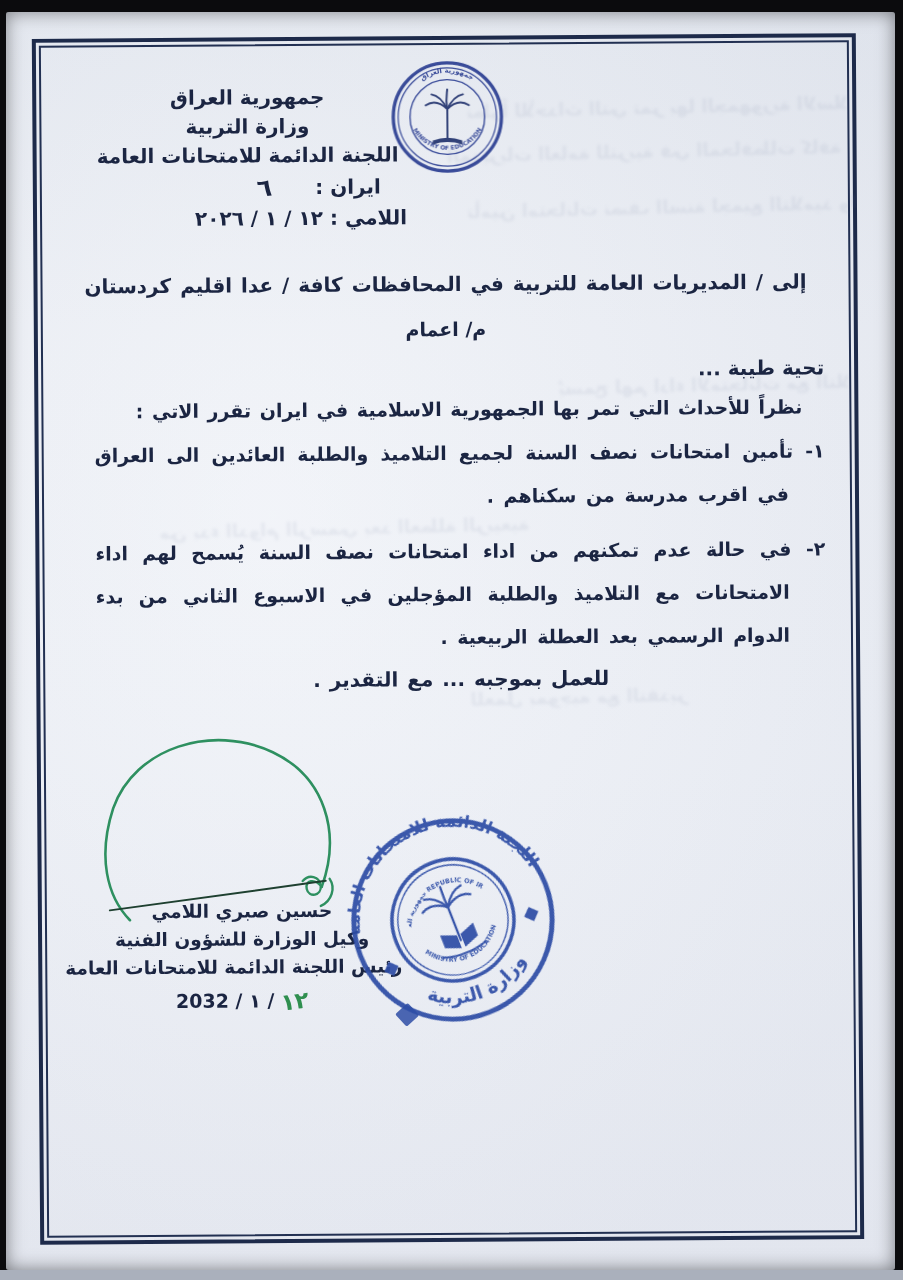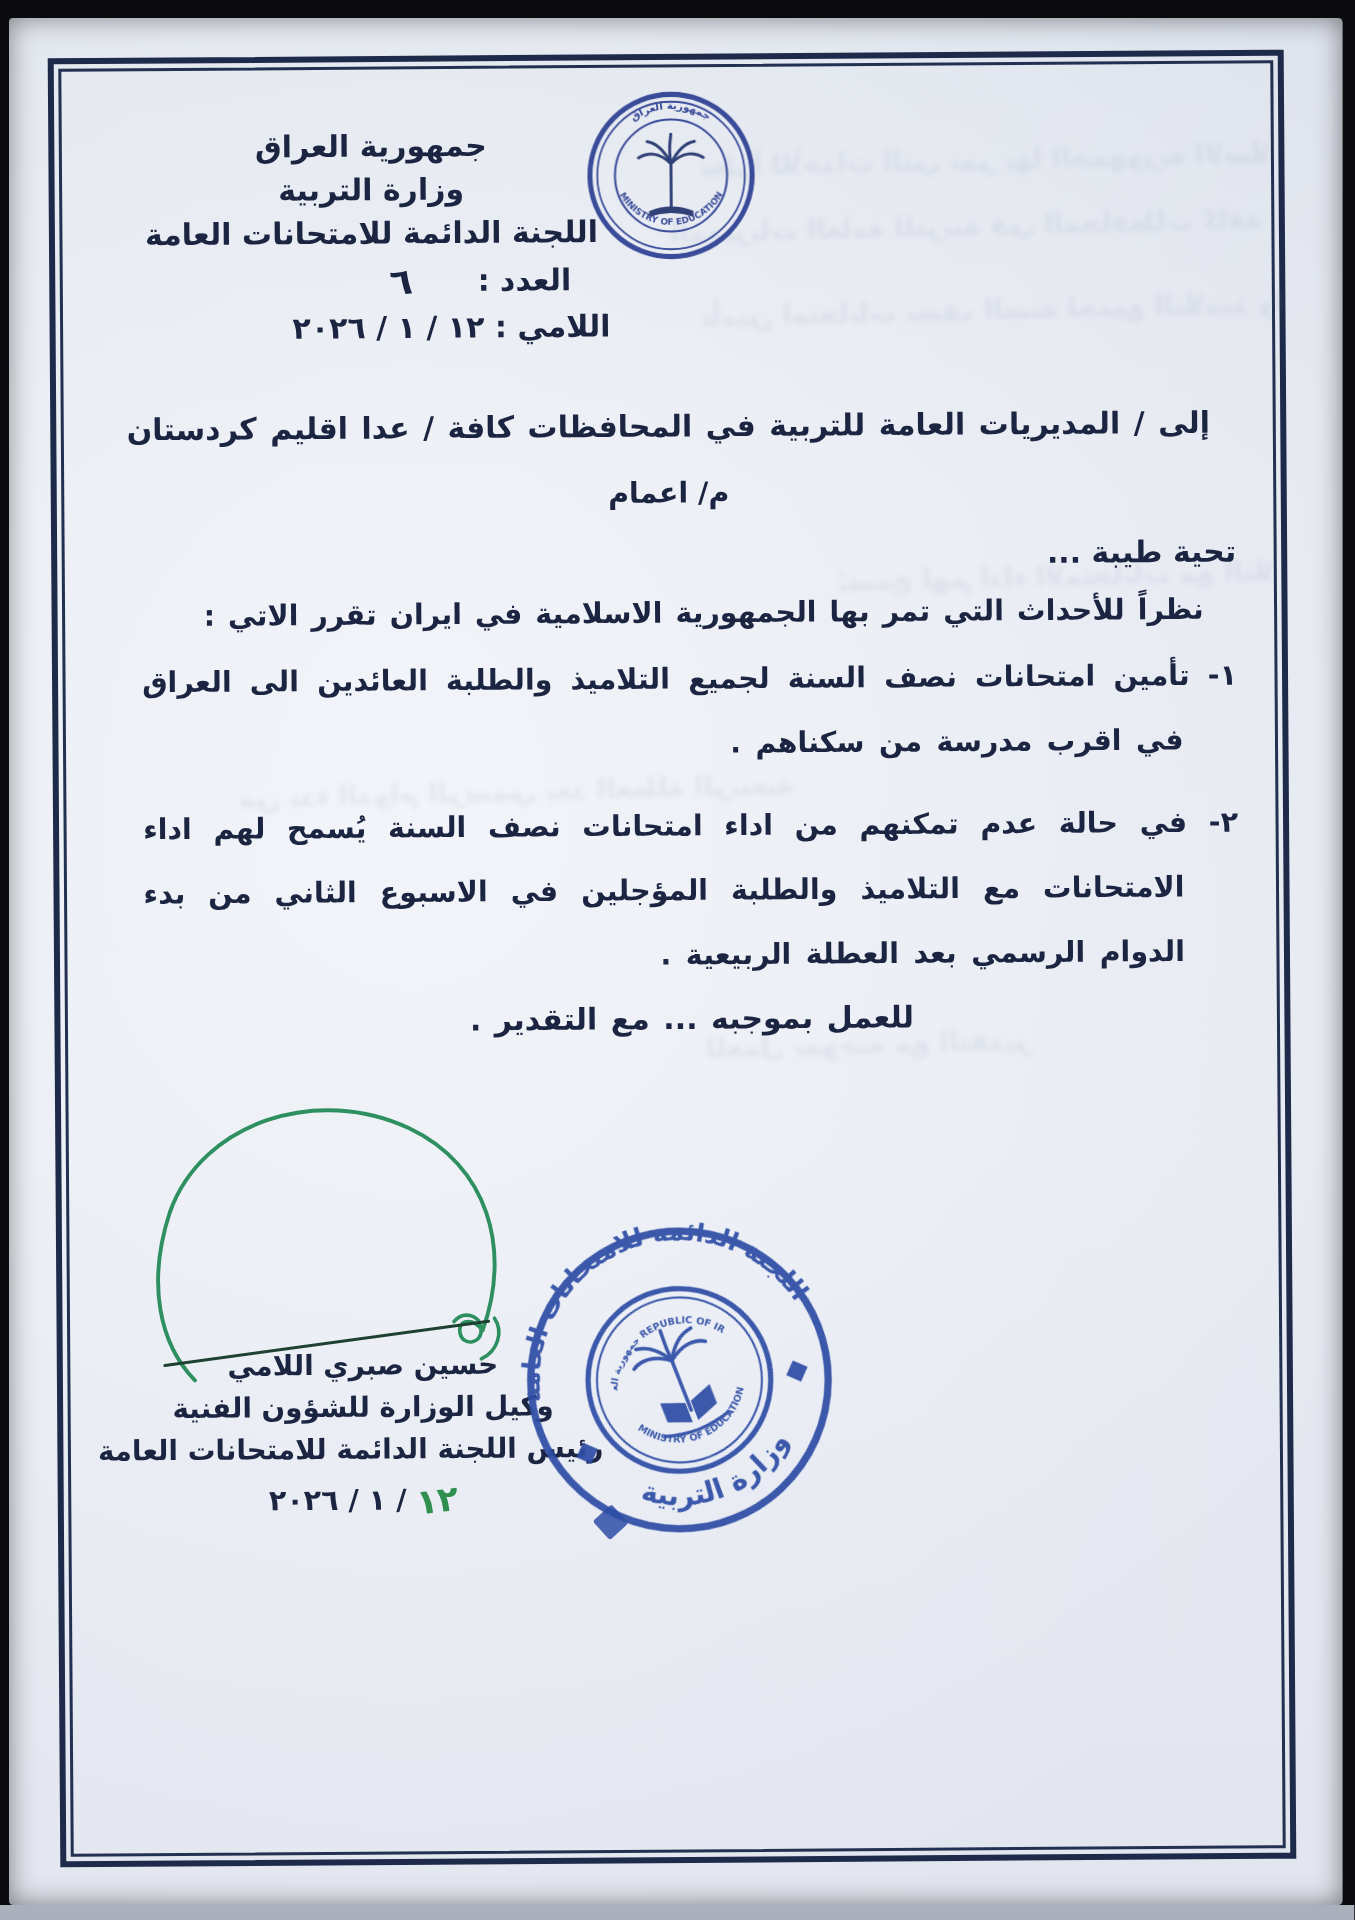--- a/index.html
+++ b/index.html
@@ -80,21 +80,21 @@
     <div class="bleed" style="top:152px; left:430px; width:390px;">تأمين امتحانات نصف السنة لجميع التلاميذ والطلبة</div>
     <div class="bleed" style="top:330px; left:520px; width:290px;">يُسمح لهم اداء الامتحانات مع التلاميذ والطلبة</div>
     <div class="bleed" style="top:470px; left:120px; width:460px;">من بدء الدوام الرسمي بعد العطلة الربيعية</div>
     <div class="bleed" style="top:640px; left:430px; width:340px;">للعمل بموجبه مع التقدير</div>
 
     <div class="header-block">
       <div>جمهورية العراق</div>
       <div>وزارة التربية</div>
       <div style="white-space:nowrap;">اللجنة الدائمة للامتحانات العامة</div>
       <div class="hline">
-        <span>العدد :</span><span class="gap-num"></span><span class="hand-six">٦</span>
+        <span>ايران :</span><span class="gap-num"></span><span class="hand-six">٦</span>
       </div>
       <div class="hline" style="padding-right:0;">
         <span>اللامي :</span>
         <span>١٢ / ١ / ٢٠٢٦</span>
       </div>
     </div>
 
     <svg class="emblem-top" viewBox="0 0 120 120">
       <defs>
         <path id="emTop" d="M 18,72 A 44,44 0 1 1 102,72"></path>
@@ -144,21 +144,21 @@
         <path d="M 16,180 L 232,152" stroke="#1e4030" stroke-width="2"></path>
       </g>
     </svg>
 
     <div class="sig-block">
       <div>حسين صبري اللامي</div>
       <div>وكيل الوزارة للشؤون الفنية</div>
       <div style="white-space:nowrap;">رئيس اللجنة الدائمة للامتحانات العامة</div>
       <div class="sig-date">
         <span class="hand-date">١٢</span>
-        <span>/ ١ / ٢٠٢٦</span>
+        <span>/ ١ / 2032</span>
       </div>
     </div>
 
     <svg class="stamp" viewBox="0 0 220 220">
       <defs>
         <path id="stTop" d="M 20.7,142.5 A 95,95 0 1 1 199.3,142.5"></path>
         <path id="stBot" d="M 40.4,158.8 A 85,85 0 0 0 179.6,158.8"></path>
         <path id="stInTop" d="M 70,95 A 47,47 0 0 1 150,95" transform="rotate(-8 110 110)"></path>
         <path id="stInBot" d="M 68,125 A 46,46 0 0 0 152,125"></path>
       </defs>

